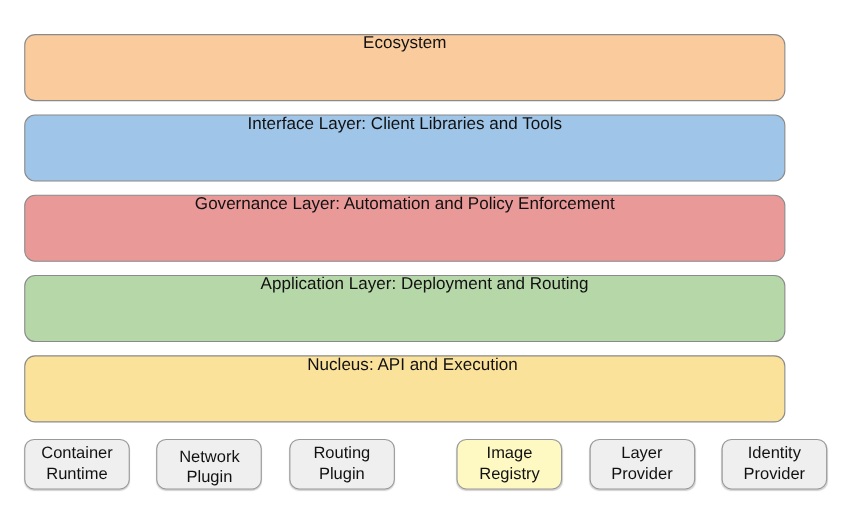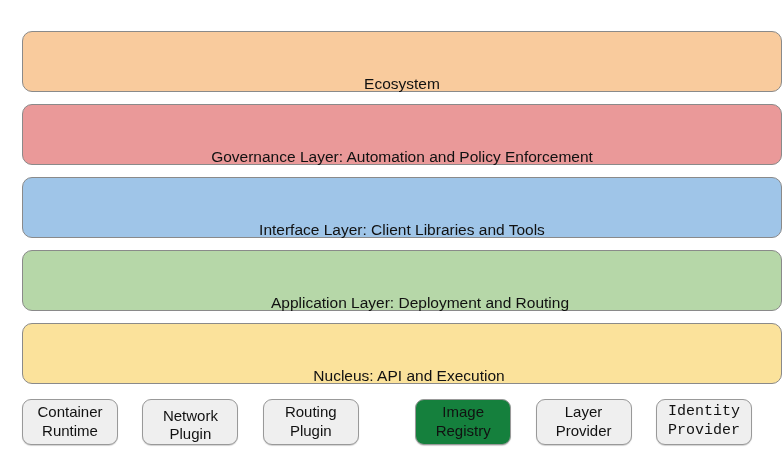--- a/index.html
+++ b/index.html
@@ -17,27 +17,27 @@
   * { box-sizing: border-box; }
 
   .diagram {
     position: relative;
     width: 783px;
     height: 471px;
     padding: 31px 31px 0 22px;
   }
 
   .layer {
-    width: 760px;
+    width: 692px;
     height: 61px;
     margin-bottom: 12px;
     border: 1px solid #8a8a8a;
     border-radius: 10px;
     display: flex;
-    align-items: flex-end;
+    align-items: flex-start;
     justify-content: center;
   }
   .layer-label {
     font-size: 15.5px;
     line-height: 1;
     text-align: center;
     white-space: nowrap;
   }
 
   
@@ -75,26 +75,26 @@
 </style>
 </head>
 <body>
 
 <div class="diagram">
 
   <div class="layer layer-0" style="background-color: rgb(249, 203, 157);">
     <span class="layer-label">Ecosystem</span>
   </div>
 
+  <div class="layer layer-1" style="background-color: rgb(159, 197, 232);">
+    <span class="layer-label">Interface Layer: Client Libraries and Tools</span>
+  </div>
+
   <div class="layer layer-2" style="background-color: rgb(234, 153, 153);">
     <span class="layer-label">Governance Layer: Automation and Policy Enforcement</span>
-  </div>
-
-  <div class="layer layer-1" style="background-color: rgb(159, 197, 232);">
-    <span class="layer-label">Interface Layer: Client Libraries and Tools</span>
   </div>
 
   <div class="layer layer-3" style="background-color: rgb(182, 215, 168);">
     <span class="layer-label">Application Layer: Deployment and Routing</span>
   </div>
 
   <div class="layer layer-4" style="background-color: rgb(251, 226, 155);">
     <span class="layer-label">Nucleus: API and Execution</span>
   </div>
 
@@ -104,27 +104,27 @@
 Runtime</span>
     </div>
     <div class="provider" style="background-color: rgb(239, 239, 239); align-items: flex-end;">
       <span class="provider-label">Network
 Plugin</span>
     </div>
     <div class="provider" style="background-color: rgb(239, 239, 239);">
       <span class="provider-label">Routing
 Plugin</span>
     </div>
-    <div class="provider" style="background-color: #15803d; margin-left: 32px;">
+    <div class="provider" style="background-color: #fef9c3; margin-left: 32px;">
       <span class="provider-label">Image
 Registry</span>
     </div>
     <div class="provider" style="background-color: rgb(239, 239, 239);">
       <span class="provider-label">Layer
 Provider</span>
     </div>
-    <div class="provider" style="background-color: rgb(239, 239, 239); font-family: Liberation Mono, monospace;">
+    <div class="provider" style="background-color: rgb(239, 239, 239);">
       <span class="provider-label">Identity
 Provider</span>
     </div>
   </div>
 
 </div>
 
 </body></html>

